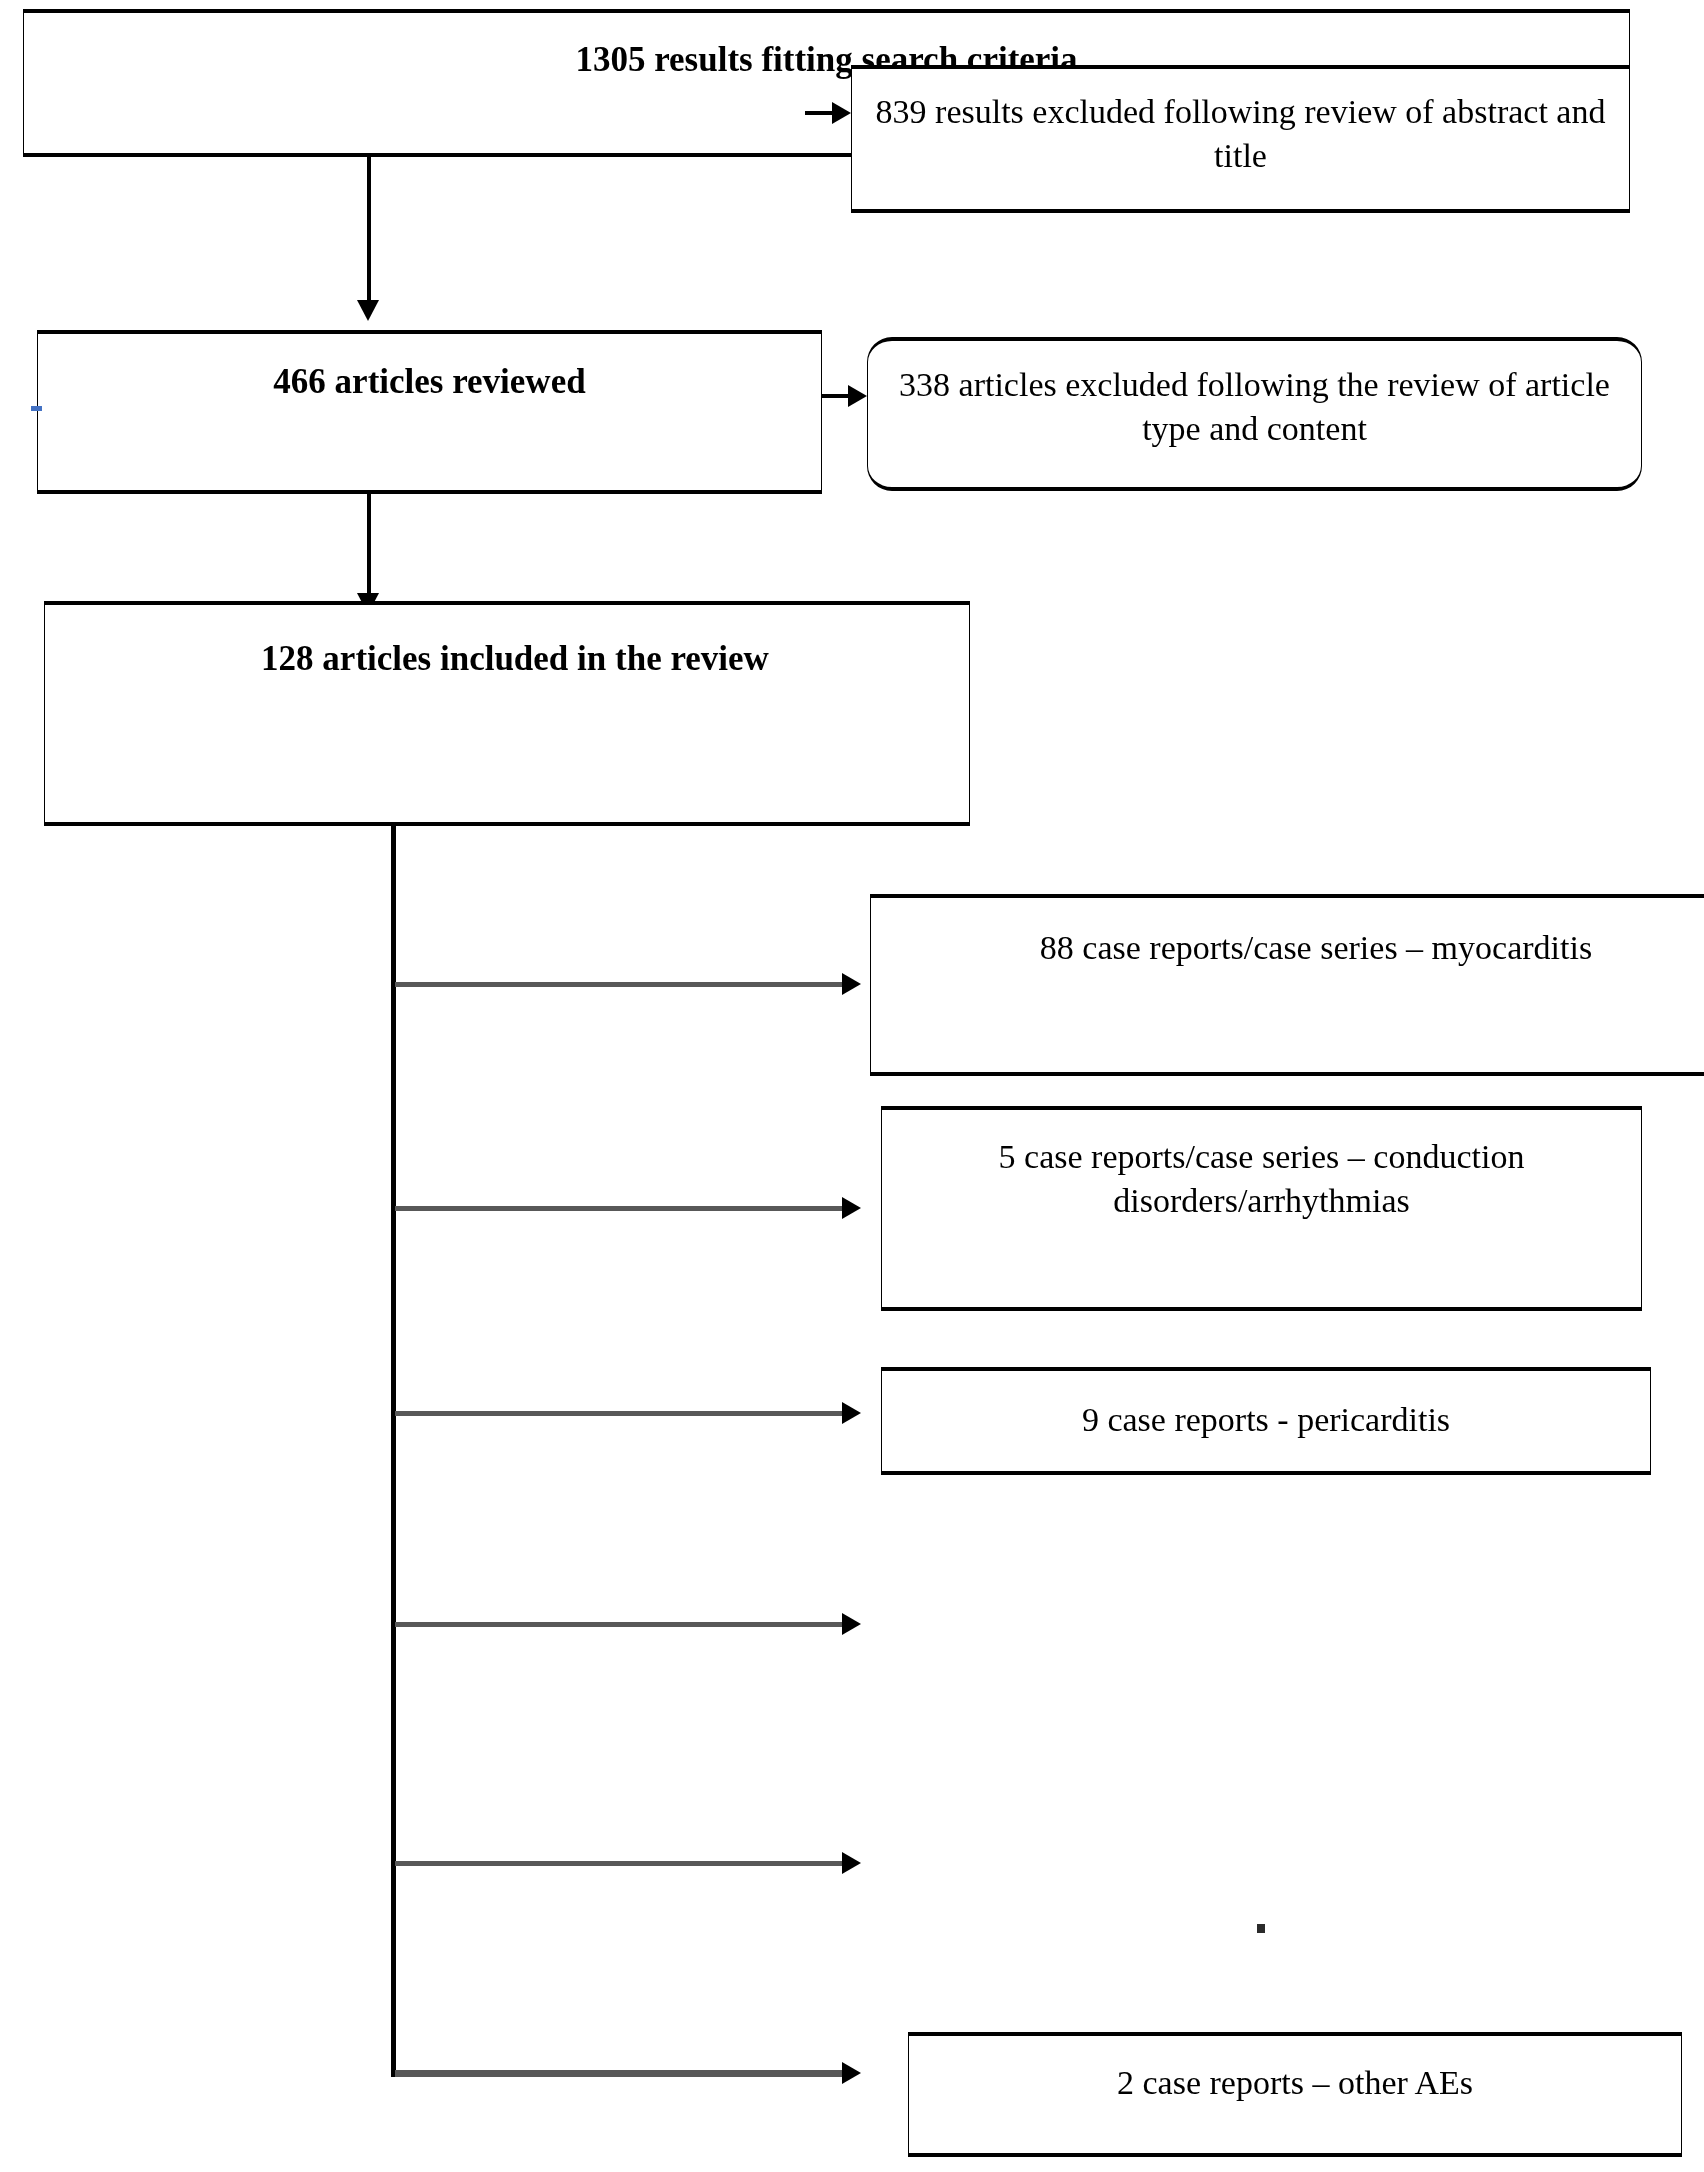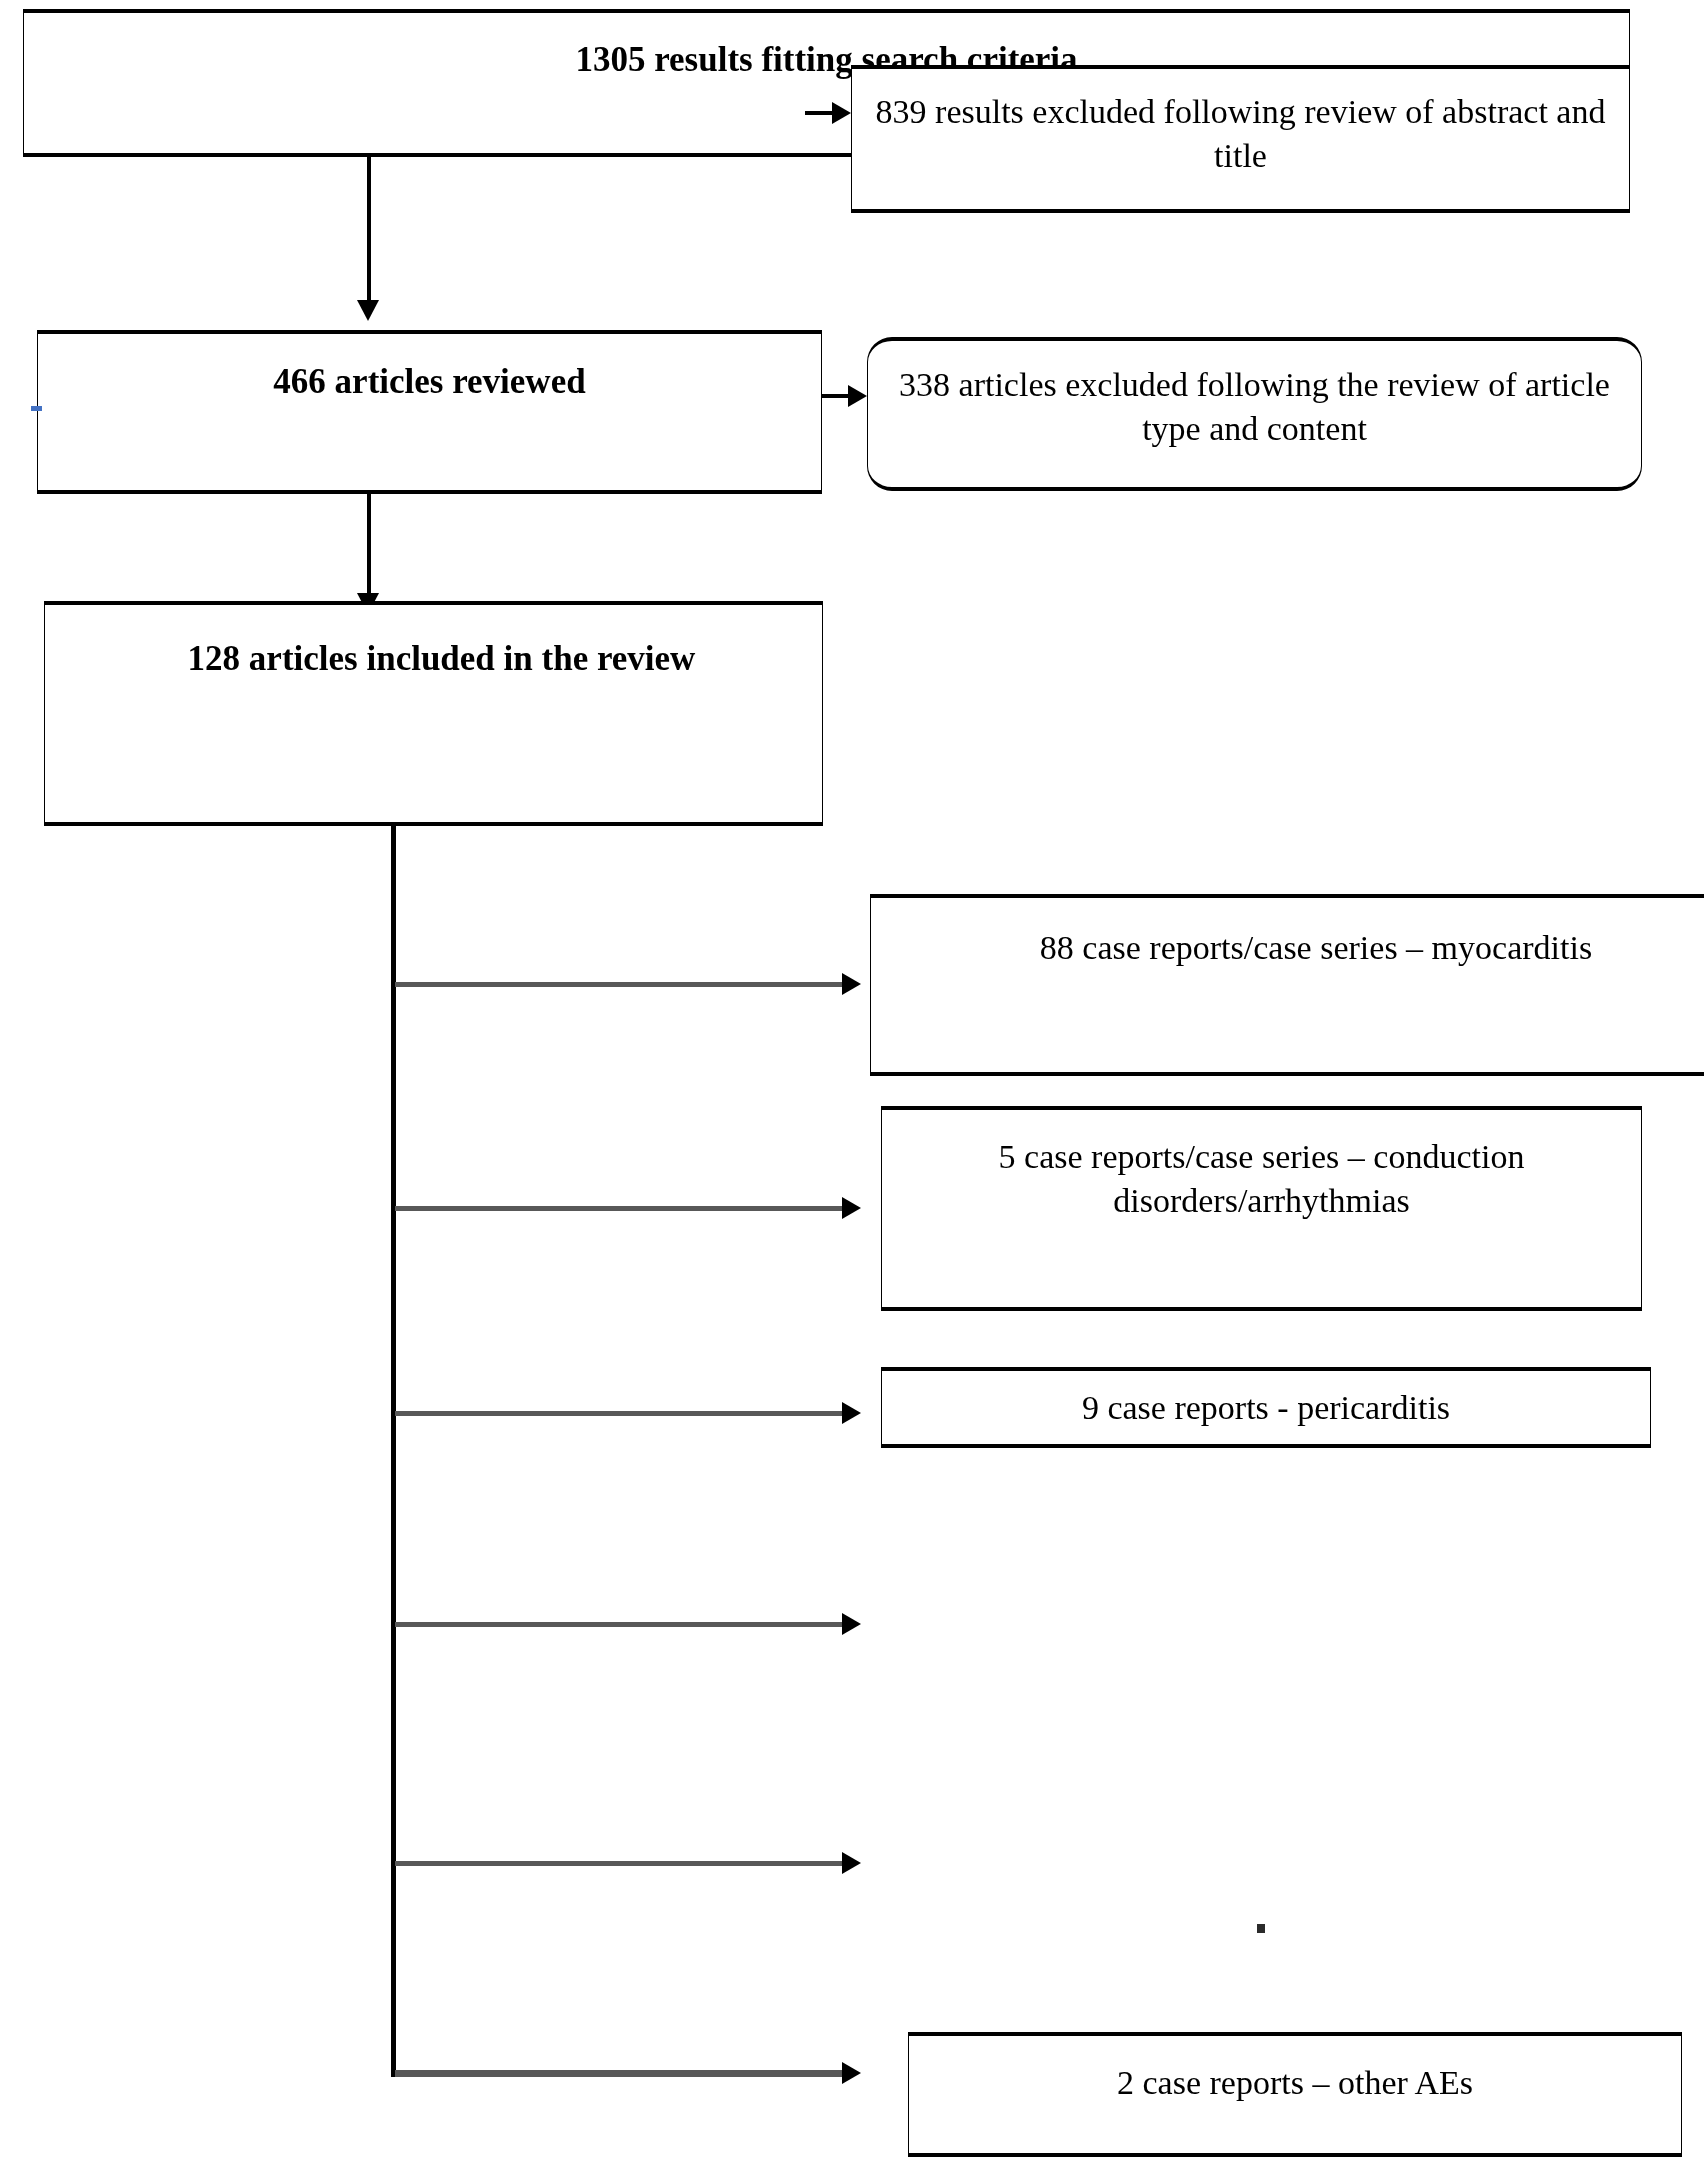--- a/index.html
+++ b/index.html
@@ -105,41 +105,41 @@
   <div class="node heavy f-md" style="left:867px; top:337px; width:775px; height:154px; padding-top:21.6px;border-radius:25px;">
     <span class="txt">338 articles excluded following the review of article type and content</span>
   </div>
 
   <div class="hline" style="left:821px; top:394px; width:35px; height:4px;"></div>
   <div class="arrow-r" style="left:848px; top:385px;"></div>
 
   <div class="vline" style="left:367px; top:494px; width:4px; height:104px;"></div>
   <div class="arrow-d" style="left:357px; top:593px;"></div>
 
-  <div class="node heavy bold f-lg" style="left:44px; top:601px; width:779px; height:225px; padding-top:31px;padding-left:16px;">
+  <div class="node heavy bold f-lg" style="left:44px; top:601px; width:926px; height:225px; padding-top:31px;padding-left:16px;">
     <span class="txt">128 articles included in the review</span>
   </div>
 
   <div class="vline" style="left:391px; top:826px; width:5.1px; height:1251px;"></div>
 
   <div class="hline grey" style="left:395px; top:982px; width:451px; height:5.1px;"></div>
   <div class="arrow-r" style="left:842px; top:973px;"></div>
   <div class="node heavy f-md" style="left:870px; top:894px; width:892px; height:182px; padding-top:28.4px;">
     <span class="txt">88 case reports/case series – myocarditis</span>
   </div>
 
   <div class="hline grey" style="left:395px; top:1206px; width:451px; height:5.1px;"></div>
   <div class="arrow-r" style="left:842px; top:1197px;"></div>
   <div class="node heavy f-md" style="left:881px; top:1106px; width:761px; height:205px; padding-top:25px;">
     <span class="txt">5 case reports/case series – conduction disorders/arrhythmias</span>
   </div>
 
   <div class="hline grey" style="left:395px; top:1411px; width:451px; height:5.1px;"></div>
   <div class="arrow-r" style="left:842px; top:1402px;"></div>
-  <div class="node heavy f-md" style="left:881px; top:1367px; width:770px; height:81px; padding-top:15px;justify-content:center;">
+  <div class="node heavy f-md" style="left:881px; top:1367px; width:770px; height:108px; padding-top:27px;justify-content:center;">
     <span class="txt">9 case reports - pericarditis</span>
   </div>
 
   <div class="hline grey" style="left:395px; top:1622px; width:451px; height:5.1px;"></div>
   <div class="arrow-r" style="left:842px; top:1613px;"></div>
 
   <div class="hline grey" style="left:395px; top:1861px; width:451px; height:5.1px;"></div>
   <div class="arrow-r" style="left:842px; top:1852px;"></div>
   <div class="spot" style="left:1257px; top:1924px; width:8px; height:9px;"></div>
 

